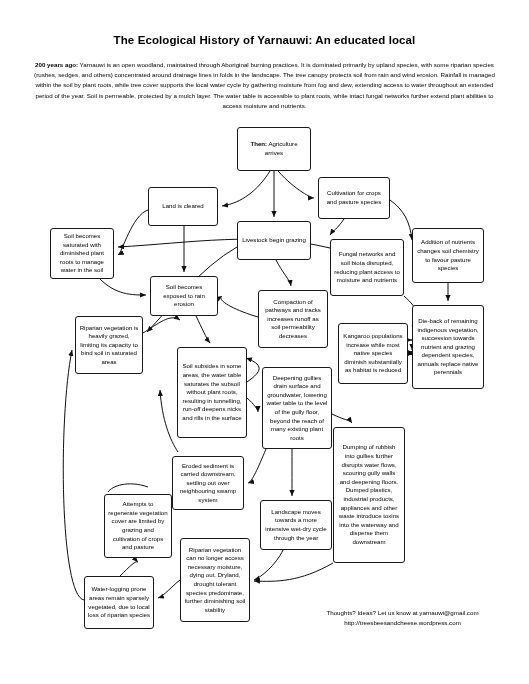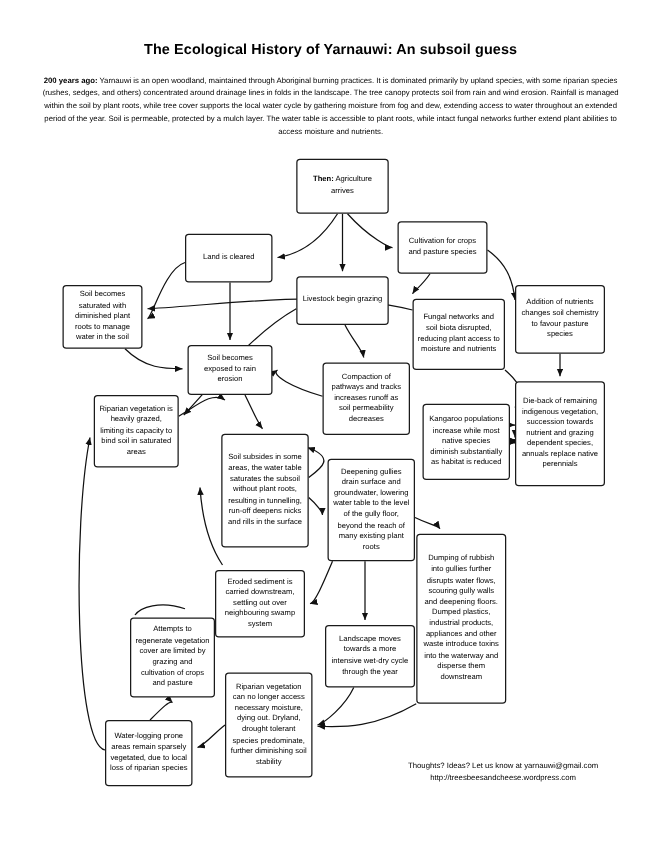--- a/index.html
+++ b/index.html
@@ -67,21 +67,21 @@
     top: 608px;
     width: 245px;
     text-align: center;
     font-size: 6.2px;
     line-height: 9.6px;
   }
 </style>
 </head>
 <body>
 
-<div id="page-title">The Ecological History of Yarnauwi: An subsoil guess</div>
+<div id="page-title">The Ecological History of Yarnauwi: An educated local</div>
 
 <div id="intro-paragraph"><span class="lead">200 years ago:</span><span> Yarnauwi is an open woodland, maintained through Aboriginal burning practices. It is dominated primarily by upland species, with some riparian species (rushes, sedges, and others) concentrated around drainage lines in folds in the landscape. The tree canopy protects soil from rain and wind erosion. Rainfall is managed within the soil by plant roots, while tree cover supports the local water cycle by gathering moisture from fog and dew, extending access to water throughout an extended period of the year. Soil is permeable, protected by a mulch layer. The water table is accessible to plant roots, while intact fungal networks further extend plant abilities to access moisture and nutrients.</span></div>
 
 <svg id="chart-layer" viewBox="0 0 529 684">
   <defs>
     <marker id="ah" markerWidth="7" markerHeight="7" refX="6" refY="2.6" orient="auto">
       <path d="M0,0 L6,2.6 L0,5.2 z" fill="#111"></path>
     </marker>
   </defs>
   <g fill="none" stroke="#111" stroke-width="1" marker-end="url(#ah)">

